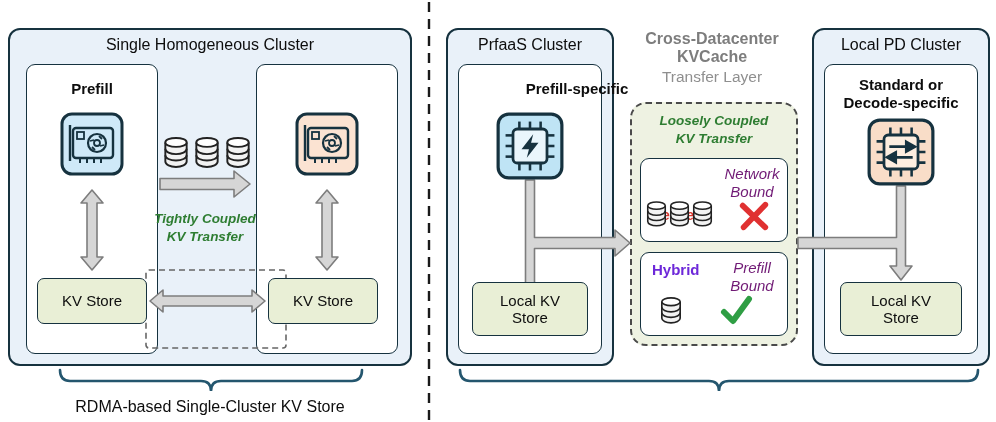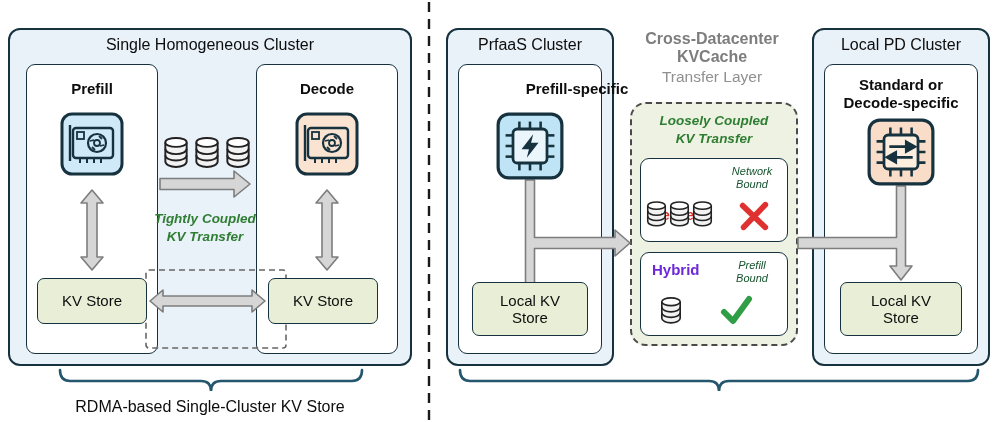--- a/index.html
+++ b/index.html
@@ -8,21 +8,21 @@
   .abs{position:absolute;}
   .panel{background:#e9f1f9;border:2px solid #16323f;border-radius:12px;box-sizing:border-box;}
   .whitebox{background:#ffffff;border:1.6px solid #16323f;border-radius:9px;box-sizing:border-box;}
   .kvbox{background:#e9efd6;border:1.6px solid #16323f;border-radius:7px;box-sizing:border-box;
          display:flex;align-items:center;justify-content:center;text-align:center;
          font-size:15px;line-height:1.15;white-space:pre-line;}
   .ctr{text-align:center;}
   .bold{font-weight:bold;}
   .pre{white-space:pre-line;}
   .greenit{color:#2e7d32;font-style:italic;font-weight:bold;font-size:13.5px;line-height:1.3;}
-  .graynote{color:#14532d;font-style:italic;font-size:11px;line-height:1.2;text-align:center;}
+  .graynote{color:#701a75;font-style:italic;font-size:15px;line-height:1.2;text-align:center;}
   .title16{font-size:16px;}
   .label15{font-size:15px;}
   svg{display:block;}
 
   
   #left-panel{left:8px;top:28px;width:404px;height:338px;z-index:1;}
   #left-title{left:8px;top:36px;width:404px;z-index:3;}
   #prefill-box{left:26px;top:64px;width:132px;height:290px;z-index:1;}
   #decode-box{left:256px;top:64px;width:142px;height:290px;z-index:1;}
   #prefill-title{left:26px;top:80px;width:132px;z-index:3;}
@@ -96,21 +96,20 @@
         <line x1="20" y1="46" x2="20" y2="51"></line>
           <line x1="27" y1="46" x2="27" y2="51"></line>
         <line x1="34" y1="46" x2="34" y2="51"></line>
           <line x1="41" y1="46" x2="41" y2="51"></line>
       </g>
     </svg>
   </div>
   <div class="abs kvbox" id="kv-left">KV Store</div>
 
   <div class="abs whitebox" id="decode-box"></div>
-  <div class="abs ctr bold label15" id="decode-title">Decode</div>
   <div class="abs" id="decode-icon">
     <svg viewBox="0 0 64 64" width="64" height="64">
       <rect x="2" y="2" width="60" height="60" rx="10" fill="#fbe3d2" stroke="#16323f" stroke-width="3"></rect>
       <line x1="10" y1="13" x2="10" y2="49" stroke="#16323f" stroke-width="2.4"></line>
       <rect x="13" y="16" width="40" height="30" rx="3" fill="none" stroke="#16323f" stroke-width="2.4"></rect>
       <rect x="17" y="20" width="7" height="7" fill="none" stroke="#16323f" stroke-width="1.8"></rect>
       <circle cx="37" cy="31" r="9" fill="none" stroke="#16323f" stroke-width="2.2"></circle>
       <circle cx="37" cy="31" r="3" fill="none" stroke="#16323f" stroke-width="1.8"></circle>
       <g stroke="#16323f" stroke-width="1.8">
         <line x1="39" y1="24" x2="42" y2="27"></line>

